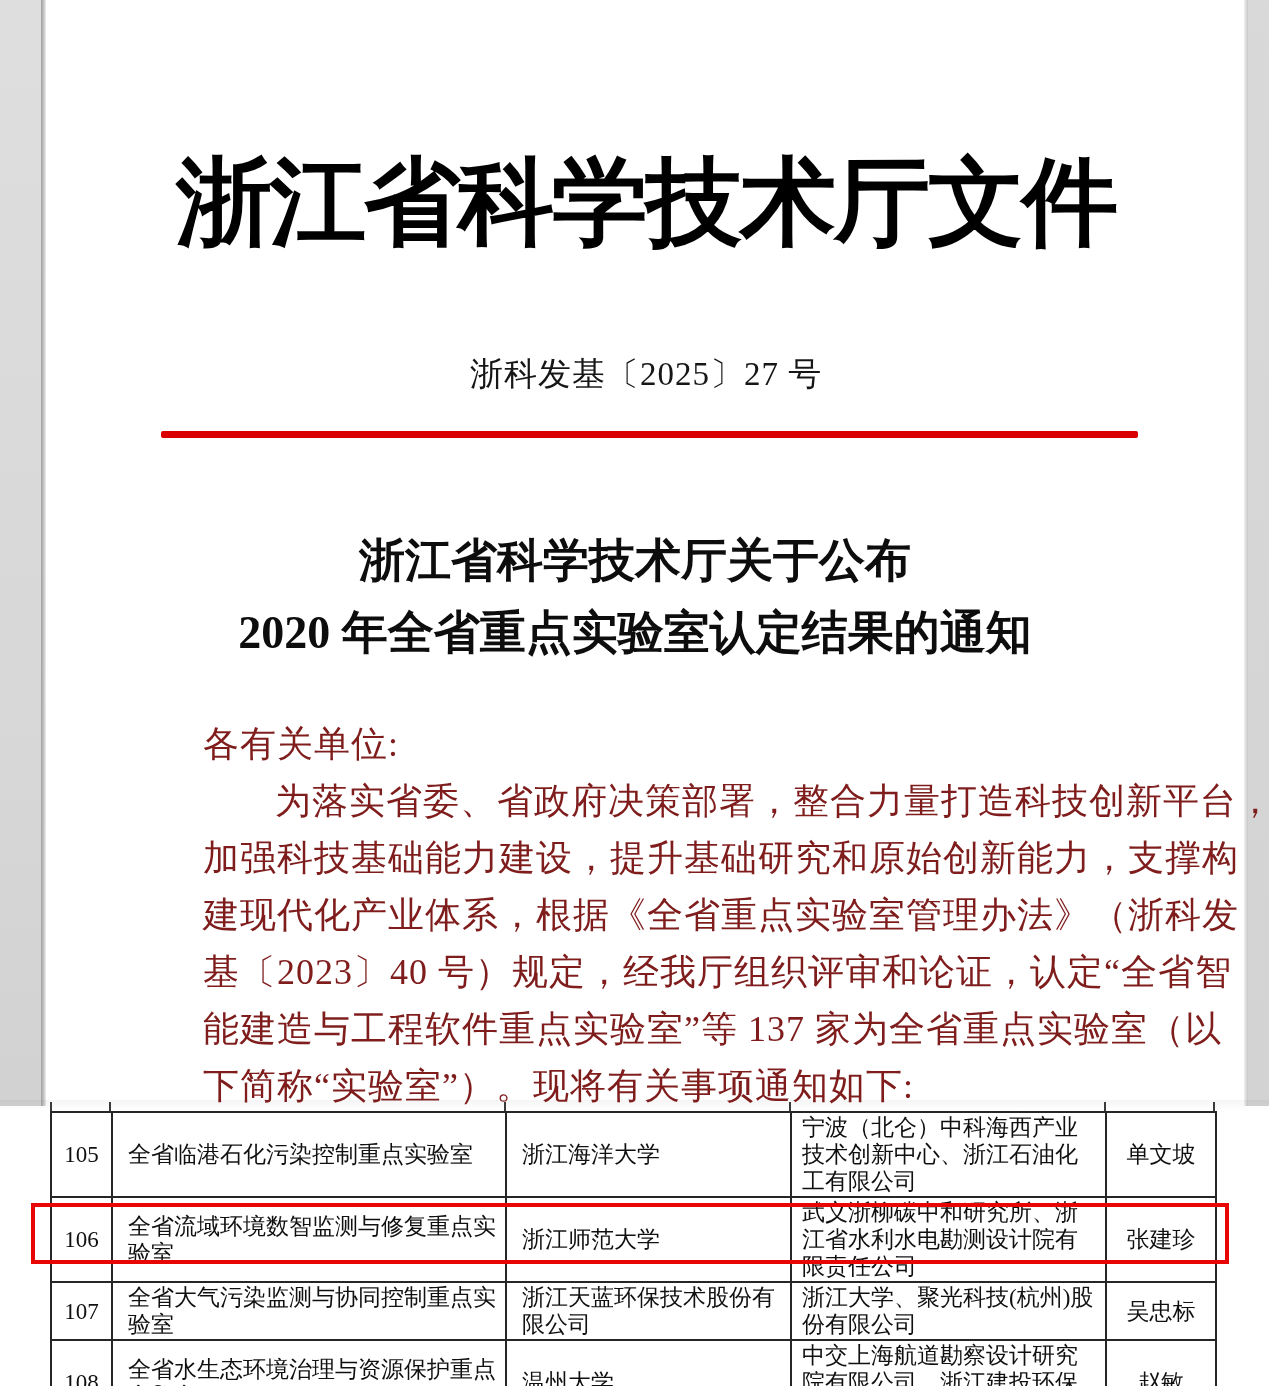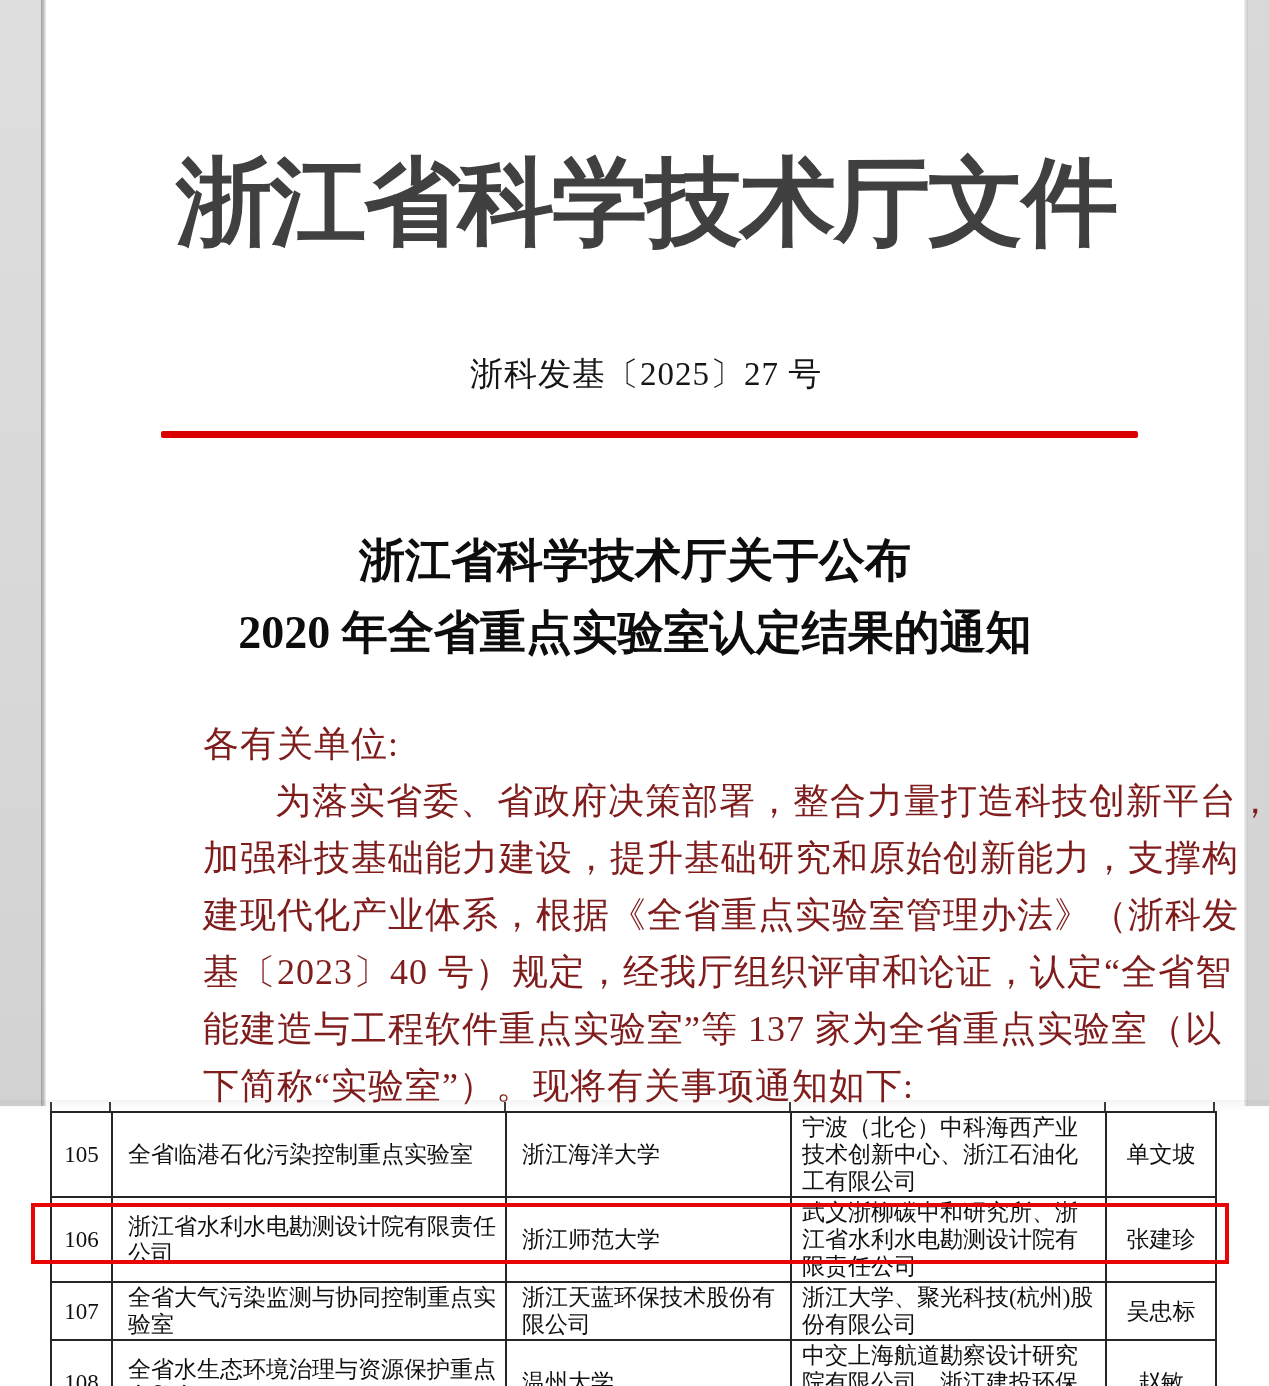--- a/index.html
+++ b/index.html
@@ -27,21 +27,21 @@
     background:linear-gradient(90deg,#f2f2f2 0%,#c6c6c6 100%);
   }
   .seam {
     position:absolute; left:0; top:1100px; width:1269px; height:10px;
     background:linear-gradient(180deg, rgba(0,0,0,0.045), rgba(0,0,0,0));
   }
   
   .header-title {
     position:absolute; left:46px; top:138px; width:1200px; height:130px;
     text-align:center; font-size:96px; font-weight:bold;
-    color:#404040; letter-spacing:-2px; line-height:130px; white-space:nowrap;
+    color:#000000; letter-spacing:-2px; line-height:130px; white-space:nowrap;
   }
   .doc-number {
     position:absolute; left:46px; top:352px; width:1200px;
     text-align:center; font-size:33px; color:#161616; letter-spacing:1px;
   }
   .red-divider {
     position:absolute; left:161px; top:431px; width:977px; height:7px;
     background:#da0000; border-radius:2px;
   }
   
@@ -133,21 +133,21 @@
     <tbody>
       <tr>
         <td class="c-no">105</td>
         <td class="c-lab">全省临港石化污染控制重点实验室</td>
         <td class="c-inst">浙江海洋大学</td>
         <td class="c-part">宁波（北仑）中科海西产业技术创新中心、浙江石油化工有限公司</td>
         <td class="c-dir">单文坡</td>
       </tr>
       <tr>
         <td class="c-no">106</td>
-        <td class="c-lab">浙江省水利水电勘测设计院有限责任公司</td>
+        <td class="c-lab">全省流域环境数智监测与修复重点实验室</td>
         <td class="c-inst">浙江师范大学</td>
         <td class="c-part">武义浙柳碳中和研究所、浙江省水利水电勘测设计院有限责任公司</td>
         <td class="c-dir">张建珍</td>
       </tr>
       <tr>
         <td class="c-no">107</td>
         <td class="c-lab">全省大气污染监测与协同控制重点实验室</td>
         <td class="c-inst">浙江天蓝环保技术股份有限公司</td>
         <td class="c-part">浙江大学、聚光科技(杭州)股份有限公司</td>
         <td class="c-dir">吴忠标</td>

